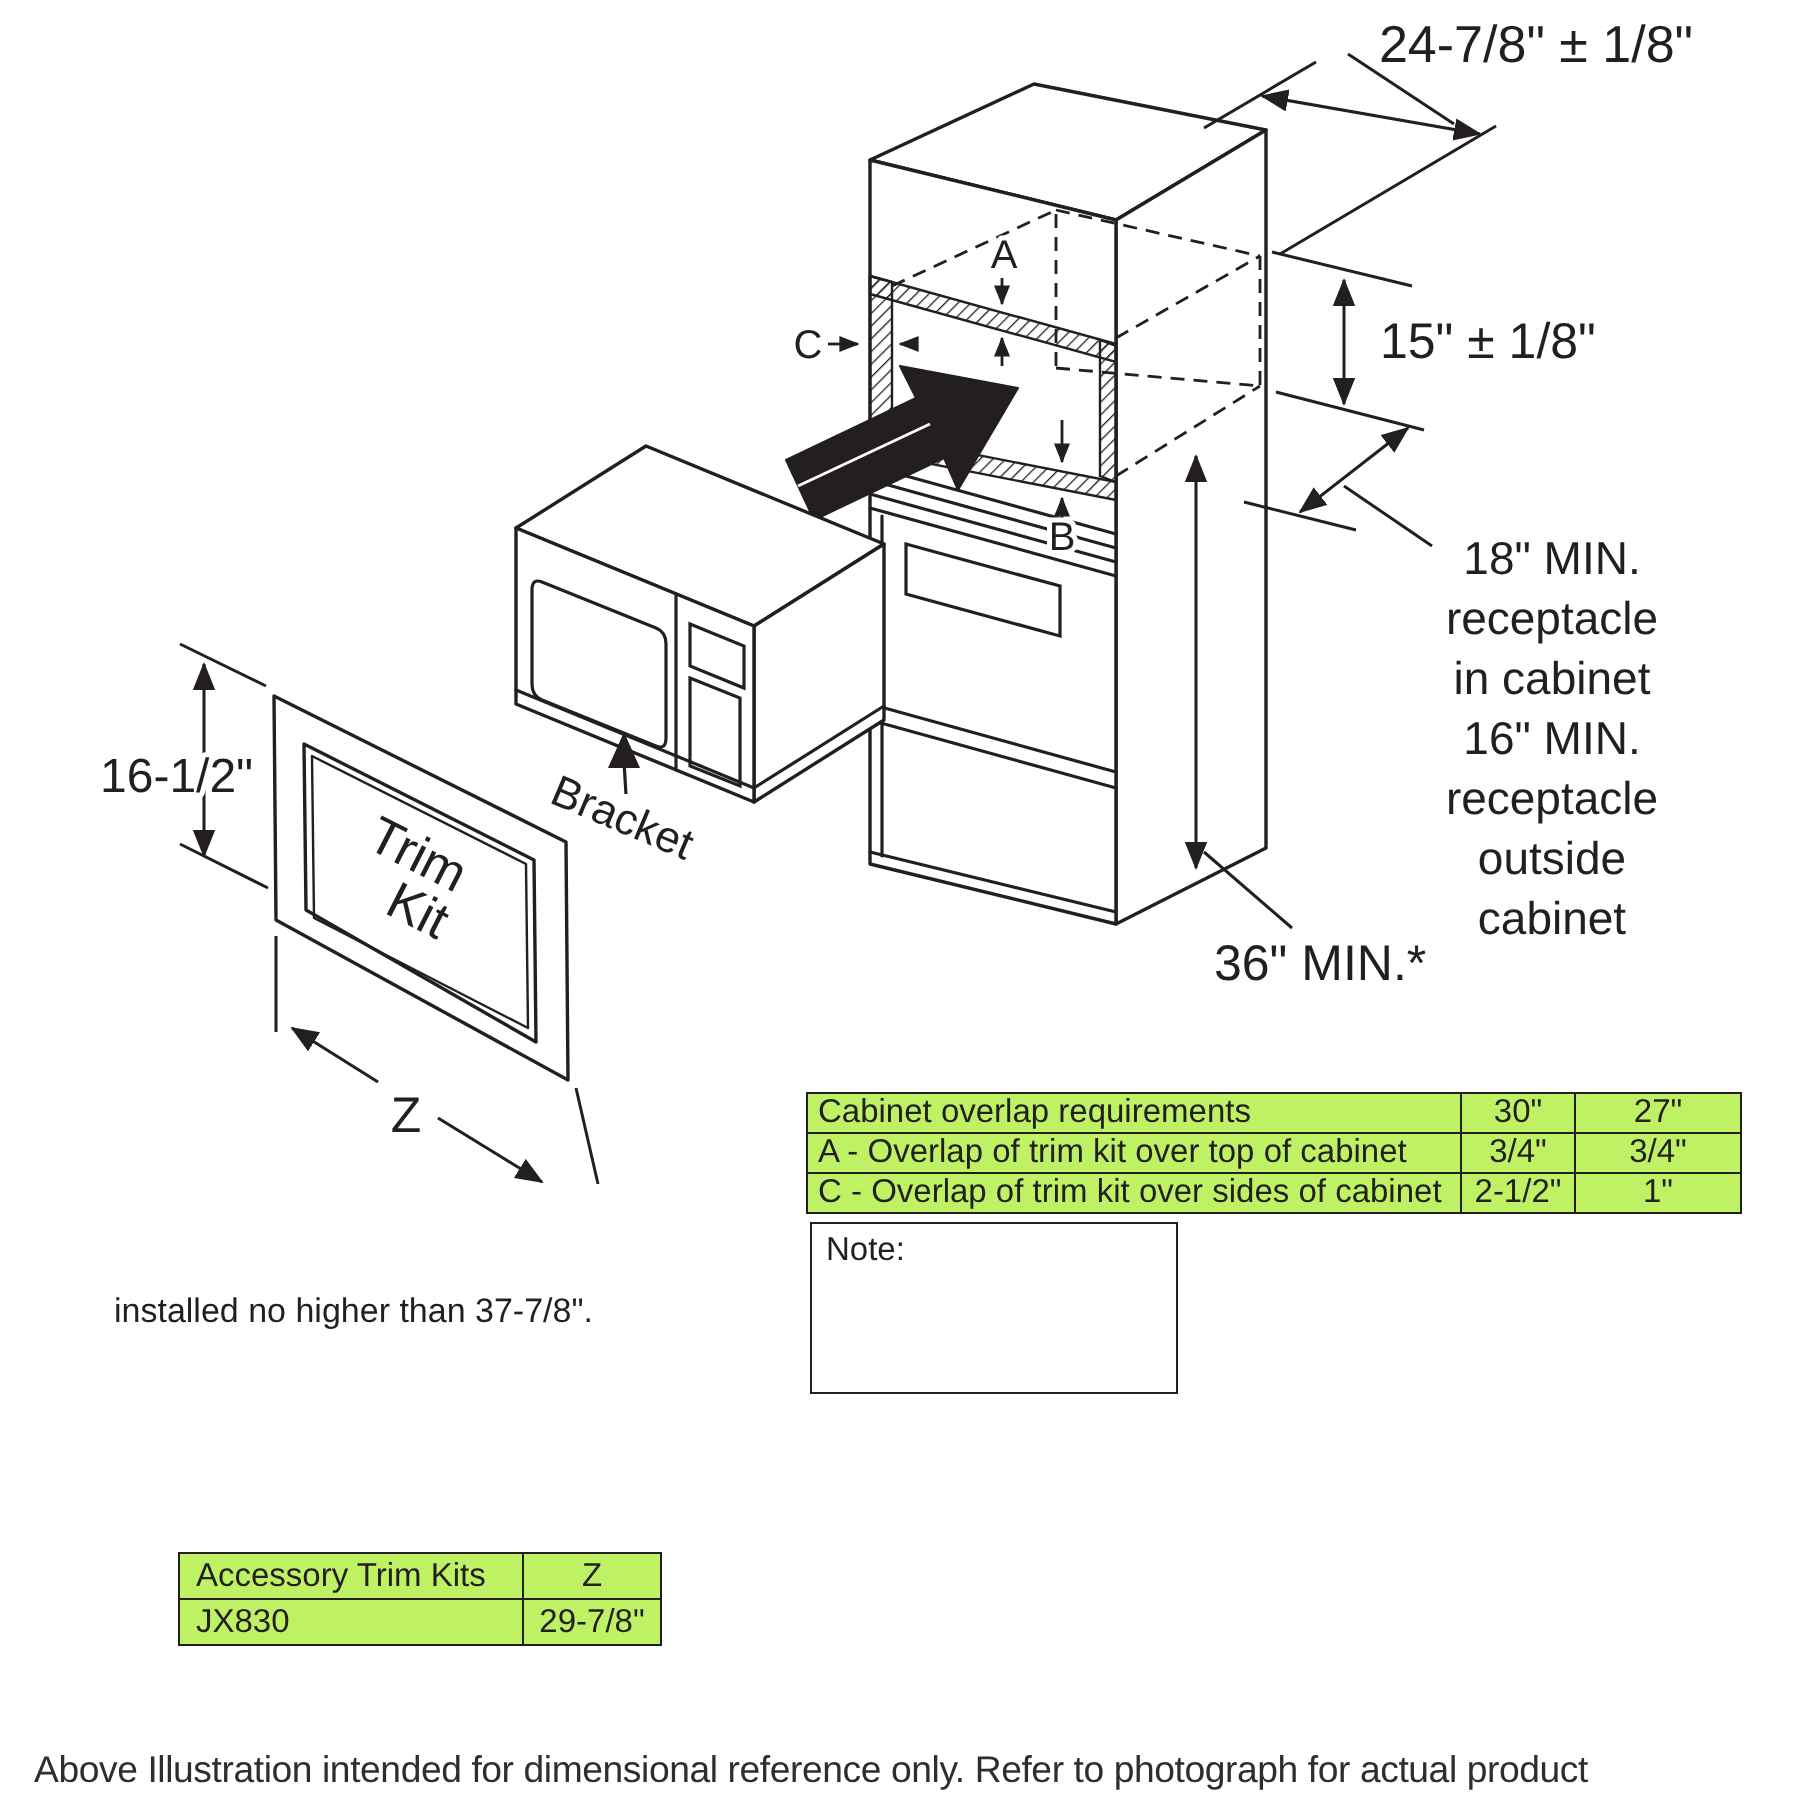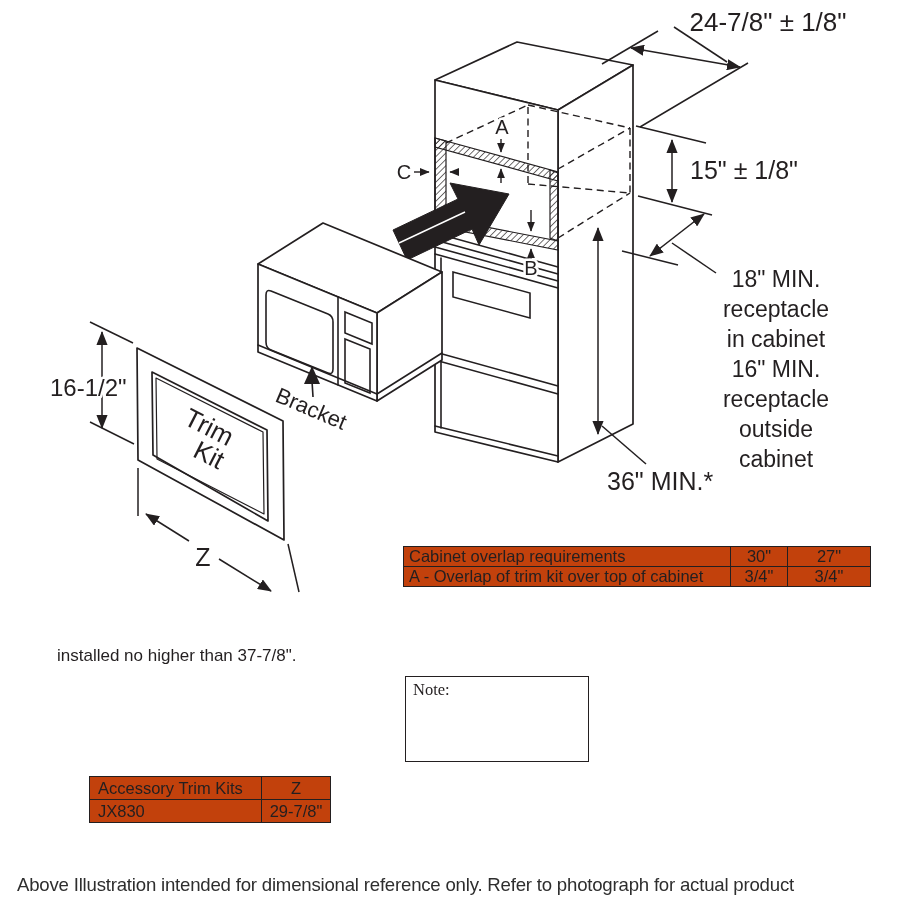--- a/index.html
+++ b/index.html
@@ -4,31 +4,31 @@
 <style>
   html,body{margin:0;padding:0;background:#ffffff;}
   .canvas{position:relative;width:900px;height:900px;background:#fff;overflow:hidden;
           font-family:"Liberation Sans", sans-serif;color:#231f20;}
   .drawing{position:absolute;left:0;top:0;}
   svg text{fill:#231f20;font-family:"Liberation Sans", sans-serif;paint-order:stroke;stroke:#fff;stroke-width:5px;stroke-linejoin:round;}
   .t26{font-size:26px;} .t25{font-size:25px;} .t23{font-size:23px;}
   .t24{font-size:24px;} .t20{font-size:20px;} .t22{font-size:22px;}
   .mid{text-anchor:middle;}
 
-  table{border-collapse:collapse;position:absolute;background:#c2410c;}
+  table{border-collapse:collapse;position:absolute;background:#bef264;}
   td,th{border:1.6px solid #231f20;font-size:16.5px;font-weight:normal;
         padding:0 5px;color:#231f20;white-space:nowrap;}
   .overlap-table{left:403px;top:546px;}
   .overlap-table td{height:19px;}
   .overlap-table .c-label{width:316px;text-align:left;}
   .overlap-table .c-v30{width:46px;text-align:center;}
   .overlap-table .c-v27{width:72px;text-align:center;}
 
-  .note-box{position:absolute;left:405px;top:676px;width:168px;height:78px;
-            border:1.6px solid #231f20;padding:3px 7px;font-size:16.5px;line-height:20.5px;font-family:Liberation Serif, serif;}
+  .note-box{position:absolute;left:405px;top:611px;width:168px;height:78px;
+            border:1.6px solid #231f20;padding:3px 7px;font-size:16.5px;line-height:20.5px;}
   .ada-note{position:absolute;left:57px;top:645px;font-size:17px;line-height:21px;}
 
   .trim-table{left:89px;top:776px;}
   .trim-table td{height:22px;}
   .trim-table .c-model{width:158px;text-align:left;padding-left:8px;}
   .trim-table .c-z{width:58px;text-align:center;}
 
   .footer{position:absolute;left:17px;top:874px;width:880px;font-size:18.6px;
           letter-spacing:-0.2px;color:#2e2e2e;}
 </style>
@@ -187,20 +187,25 @@
         <tr>
       <td class="c-label">Cabinet overlap requirements</td>
       <td class="c-v30">30"</td>
       <td class="c-v27">27"</td>
     </tr>
     <tr>
       <td class="c-label">A - Overlap of trim kit over top of cabinet</td>
       <td class="c-v30">3/4"</td>
       <td class="c-v27">3/4"</td>
     </tr>
+    <tr>
+      <td class="c-label">C - Overlap of trim kit over sides of cabinet</td>
+      <td class="c-v30">2-1/2"</td>
+      <td class="c-v27">1"</td>
+    </tr>
   </tbody>
     </table>
 
   <div class="note-box">
     <div>Note:</div>
   </div>
 
   <div class="ada-note">
     <div>installed no higher than 37-7/8".</div>
   </div>

